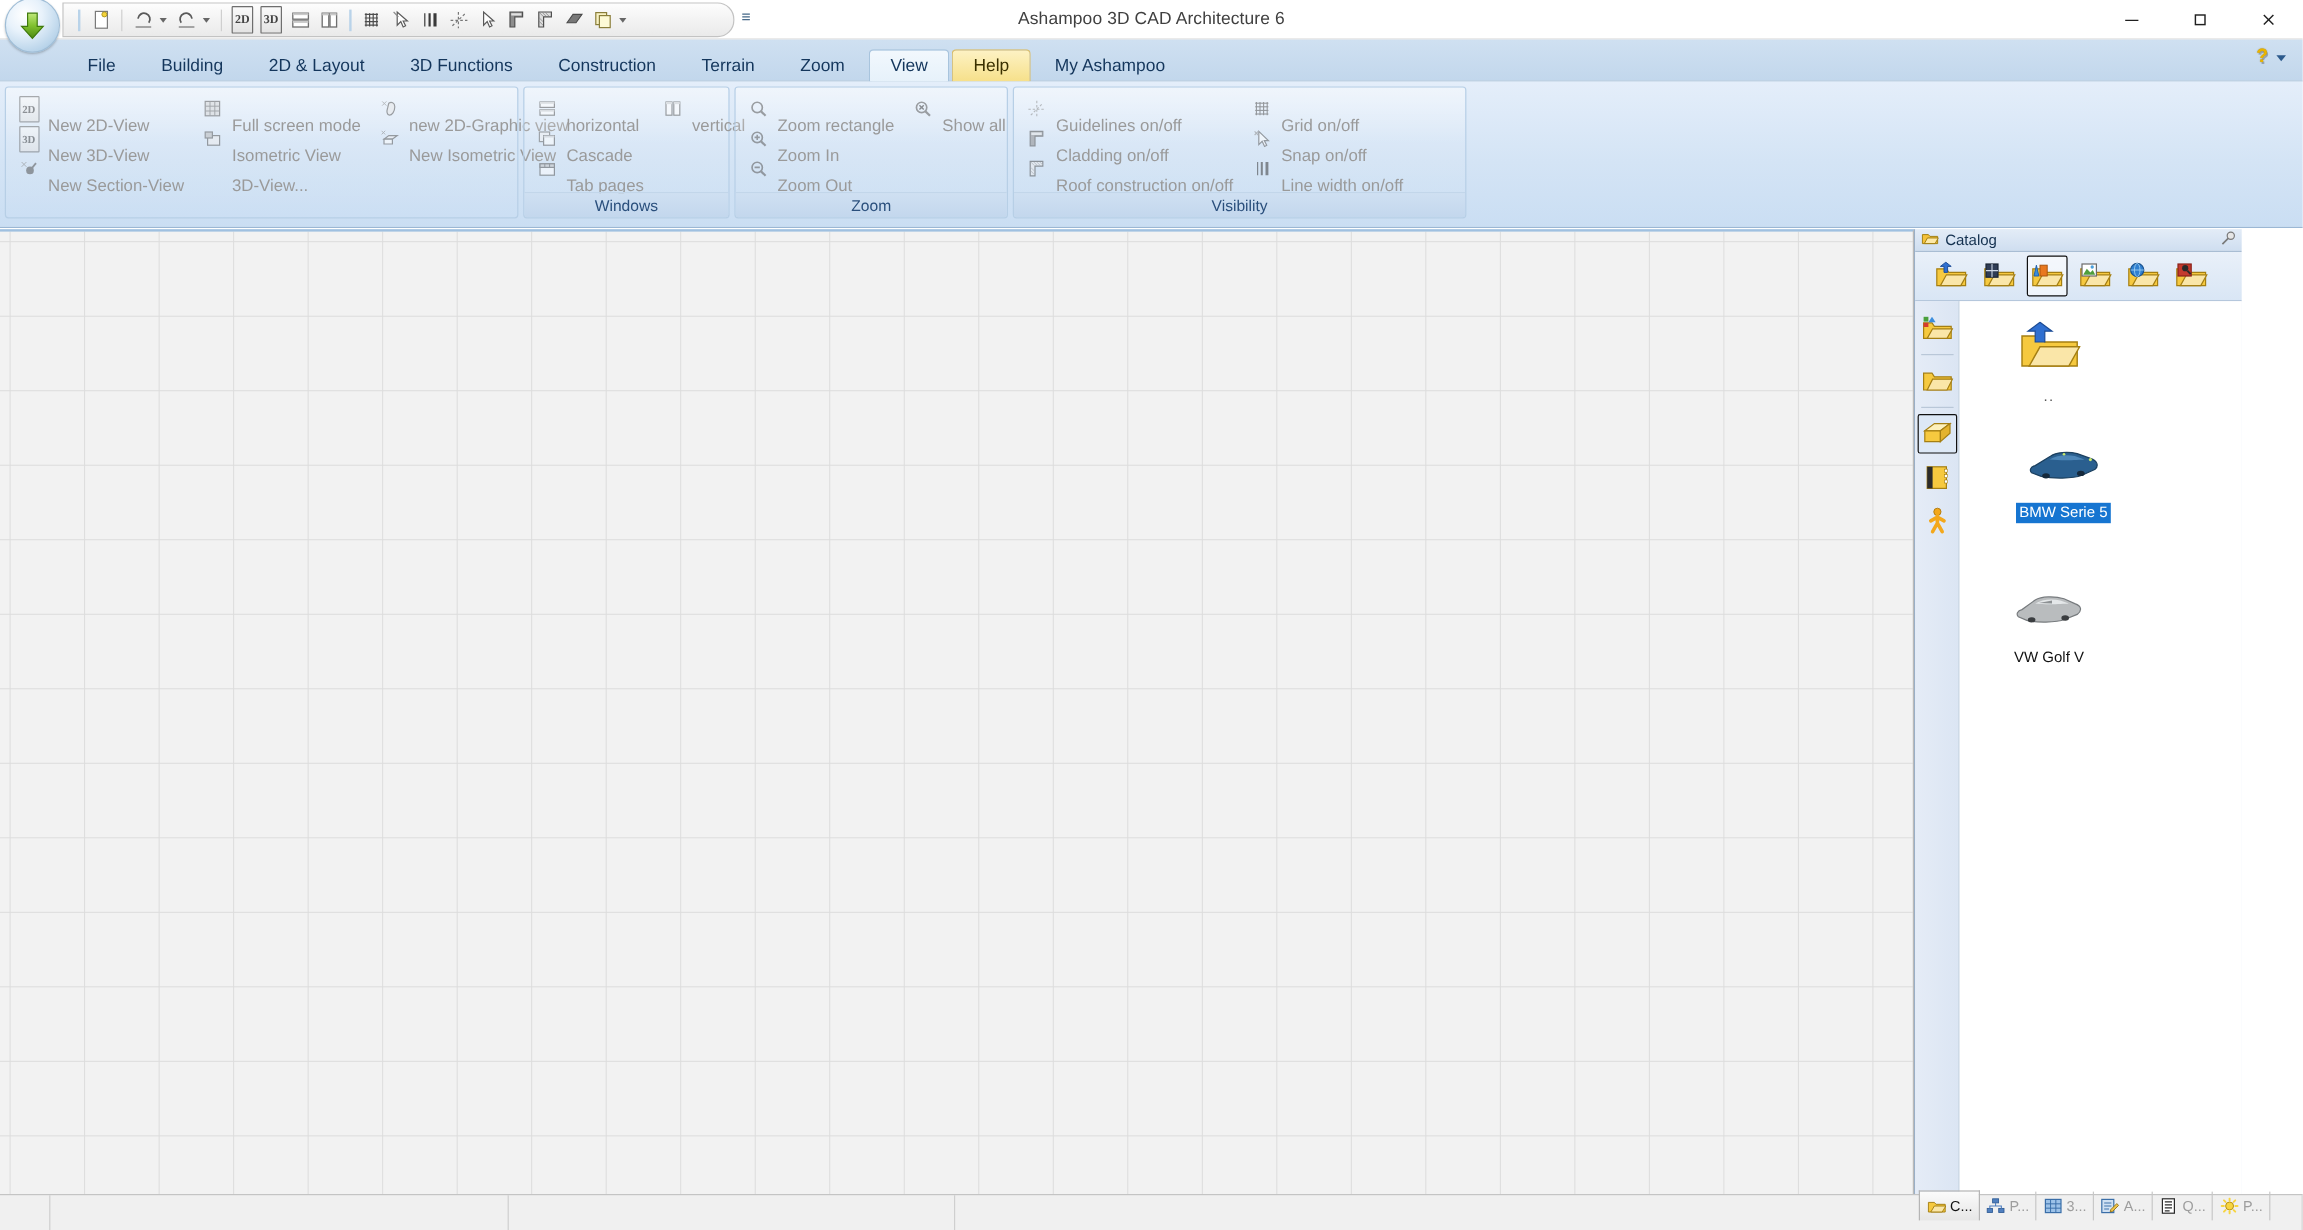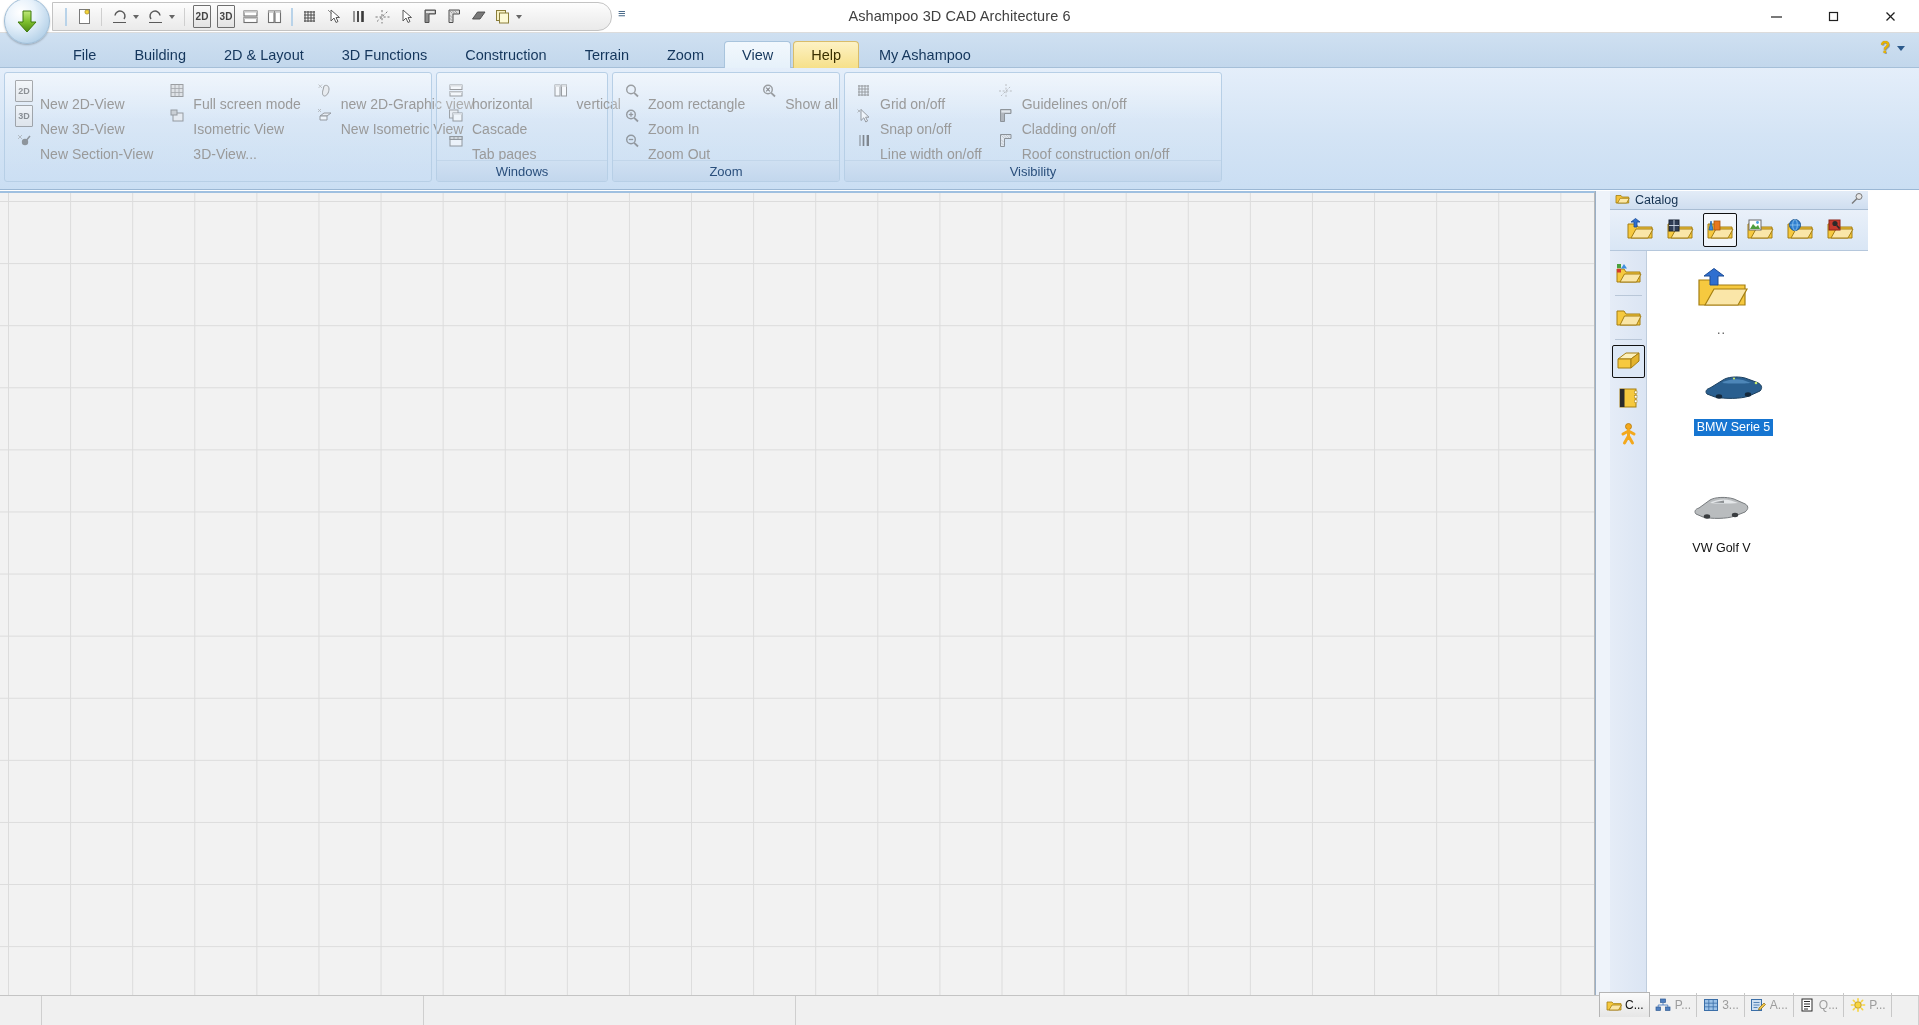--- a/index.html
+++ b/index.html
@@ -59,21 +59,21 @@
     justify-content: center; border: 1px solid transparent; border-radius: 2px;
   }
   .qat-sep { width: 1px; height: 18px; background: #cfcfcf; margin: 0 4px; }
   .qat-sep-blue { width: 2px; height: 18px; background: #b9d3e9; margin: 0 4px; }
   .qat-drop {
     width: 0; height: 0; border-left: 3.5px solid transparent;
     border-right: 3.5px solid transparent; border-top: 4px solid #666;
     margin-left: 1px; margin-right: 3px;
   }
   .qat-box {
-    font-size: 10px; font-weight: bold; font-family: Liberation Sans, sans-serif;
+    font-size: 10px; font-weight: bold; font-family: Liberation Serif, serif;
     border: 1.4px solid #6e6e6e; padding: 4px 2px; line-height: 13px;
     color: #444; background: linear-gradient(to bottom,#fafafa,#e3e3e3);
     border-radius: 1px;
   }
   .qat-overflow {
     position: absolute; left: 618px; top: 6px;
     font-size: 13px; color: #4a6b8a;
   }
 
   
@@ -163,21 +163,21 @@
     border-top: 2px solid #9fc0e0;
     border-right: 1px solid #b9b9b9;
   }
 
   
   .catalog {
     position: absolute; left: 1595px; top: 191px;
     width: 273px; height: 834px;
     background: #eef3fa;
     border-left: 1px solid #9aafc6;
-    display: flex; flex-direction: column; padding-left: 14px;
+    display: flex; flex-direction: column;
   }
   .cat-title {
     height: 19px; display: flex; align-items: center;
     padding: 0 4px 0 5px; gap: 5px;
     background: linear-gradient(to bottom, #e3ecf7 0%, #cfdef0 100%);
     border-bottom: 1px solid #a9bdd3;
     font-size: 12.5px; color: #13304f;
   }
   .cat-title .spacer { flex: 1; }
   .cat-toolbar {
@@ -627,20 +627,59 @@
       </div>
       <div class="group-label">Zoom</div>
     </div>
 
     <div class="group" style="width:378px">
       <div class="group-body">
         <div class="group-col">
           <div class="ritem">
             <span class="ricon">
               <svg width="16" height="15" viewBox="0 0 16 15">
+                <g stroke="#8a8a8a" stroke-width=".9" stroke-dasharray="2 1.6">
+                  <line x1="1" y1="8" x2="15" y2="8"></line>
+                    <line x1="8" y1="1" x2="8" y2="14.5"></line>
+                  <line x1="3" y1="13" x2="13" y2="3"></line>
+                </g>
+              </svg>
+            </span>
+            <span class="lbl">Guidelines on/off</span>
+          </div>
+          <div class="ritem">
+            <span class="ricon">
+              <svg width="16" height="15" viewBox="0 0 16 15">
+                <path d="M2.5 1.5 L13 1.5 L13 5.5 L6.5 5.5 L6.5 13.5 L2.5 13.5 Z" fill="#8e8e8e" stroke="#4f4f4f" stroke-width="1"></path>
+                <path d="M3.4 2.4 L12.1 2.4 L12.1 4.6 L3.4 4.6 Z" fill="#e4e4e4"></path>
+              </svg>
+            </span>
+            <span class="lbl">Cladding on/off</span>
+          </div>
+          <div class="ritem">
+            <span class="ricon">
+              <svg width="16" height="15" viewBox="0 0 16 15">
+                <path d="M2.5 1.5 L13 1.5 L13 5.5 L6.5 5.5 L6.5 13.5 L2.5 13.5 Z" fill="#ececec" stroke="#4f4f4f" stroke-width="1"></path>
+                <g stroke="#8f8f8f" stroke-width=".6">
+                  <line x1="3" y1="2" x2="6" y2="5"></line>
+                    <line x1="5.5" y1="2" x2="8.5" y2="5"></line>
+                  <line x1="8" y1="2" x2="11" y2="5"></line>
+                    <line x1="10.5" y1="2" x2="13" y2="4.5"></line>
+                  <line x1="3" y1="6.5" x2="6" y2="9.5"></line>
+                    <line x1="3" y1="9.5" x2="6" y2="12.5"></line>
+                </g>
+              </svg>
+            </span>
+            <span class="lbl">Roof construction on/off</span>
+          </div>
+        </div>
+        <div class="group-col">
+          <div class="ritem">
+            <span class="ricon">
+              <svg width="16" height="15" viewBox="0 0 16 15">
                 <g stroke="#4d4d4d" stroke-width=".9">
                   <line x1="3" y1="2" x2="3" y2="13"></line>
                     <line x1="6" y1="2" x2="6" y2="13"></line>
                   <line x1="9" y1="2" x2="9" y2="13"></line>
                     <line x1="12" y1="2" x2="12" y2="13"></line>
                   <line x1="2" y1="3" x2="13" y2="3"></line>
                     <line x1="2" y1="6" x2="13" y2="6"></line>
                   <line x1="2" y1="9" x2="13" y2="9"></line>
                     <line x1="2" y1="12" x2="13" y2="12"></line>
                 </g>
@@ -662,59 +701,20 @@
           </div>
           <div class="ritem">
             <span class="ricon">
               <svg width="16" height="15" viewBox="0 0 16 15">
                 <line x1="4" y1="2" x2="4" y2="13" stroke="#3a3a3a" stroke-width="1"></line>
                 <line x1="7.5" y1="2" x2="7.5" y2="13" stroke="#3a3a3a" stroke-width="1.7"></line>
                 <line x1="11.8" y1="2" x2="11.8" y2="13" stroke="#3a3a3a" stroke-width="2.4"></line>
               </svg>
             </span>
             <span class="lbl">Line width on/off</span>
-          </div>
-        </div>
-        <div class="group-col">
-          <div class="ritem">
-            <span class="ricon">
-              <svg width="16" height="15" viewBox="0 0 16 15">
-                <g stroke="#8a8a8a" stroke-width=".9" stroke-dasharray="2 1.6">
-                  <line x1="1" y1="8" x2="15" y2="8"></line>
-                    <line x1="8" y1="1" x2="8" y2="14.5"></line>
-                  <line x1="3" y1="13" x2="13" y2="3"></line>
-                </g>
-              </svg>
-            </span>
-            <span class="lbl">Guidelines on/off</span>
-          </div>
-          <div class="ritem">
-            <span class="ricon">
-              <svg width="16" height="15" viewBox="0 0 16 15">
-                <path d="M2.5 1.5 L13 1.5 L13 5.5 L6.5 5.5 L6.5 13.5 L2.5 13.5 Z" fill="#8e8e8e" stroke="#4f4f4f" stroke-width="1"></path>
-                <path d="M3.4 2.4 L12.1 2.4 L12.1 4.6 L3.4 4.6 Z" fill="#e4e4e4"></path>
-              </svg>
-            </span>
-            <span class="lbl">Cladding on/off</span>
-          </div>
-          <div class="ritem">
-            <span class="ricon">
-              <svg width="16" height="15" viewBox="0 0 16 15">
-                <path d="M2.5 1.5 L13 1.5 L13 5.5 L6.5 5.5 L6.5 13.5 L2.5 13.5 Z" fill="#ececec" stroke="#4f4f4f" stroke-width="1"></path>
-                <g stroke="#8f8f8f" stroke-width=".6">
-                  <line x1="3" y1="2" x2="6" y2="5"></line>
-                    <line x1="5.5" y1="2" x2="8.5" y2="5"></line>
-                  <line x1="8" y1="2" x2="11" y2="5"></line>
-                    <line x1="10.5" y1="2" x2="13" y2="4.5"></line>
-                  <line x1="3" y1="6.5" x2="6" y2="9.5"></line>
-                    <line x1="3" y1="9.5" x2="6" y2="12.5"></line>
-                </g>
-              </svg>
-            </span>
-            <span class="lbl">Roof construction on/off</span>
           </div>
         </div>
       </div>
       <div class="group-label">Visibility</div>
     </div>
 
   </div>
 </div>
 
 <div class="canvas"></div>

